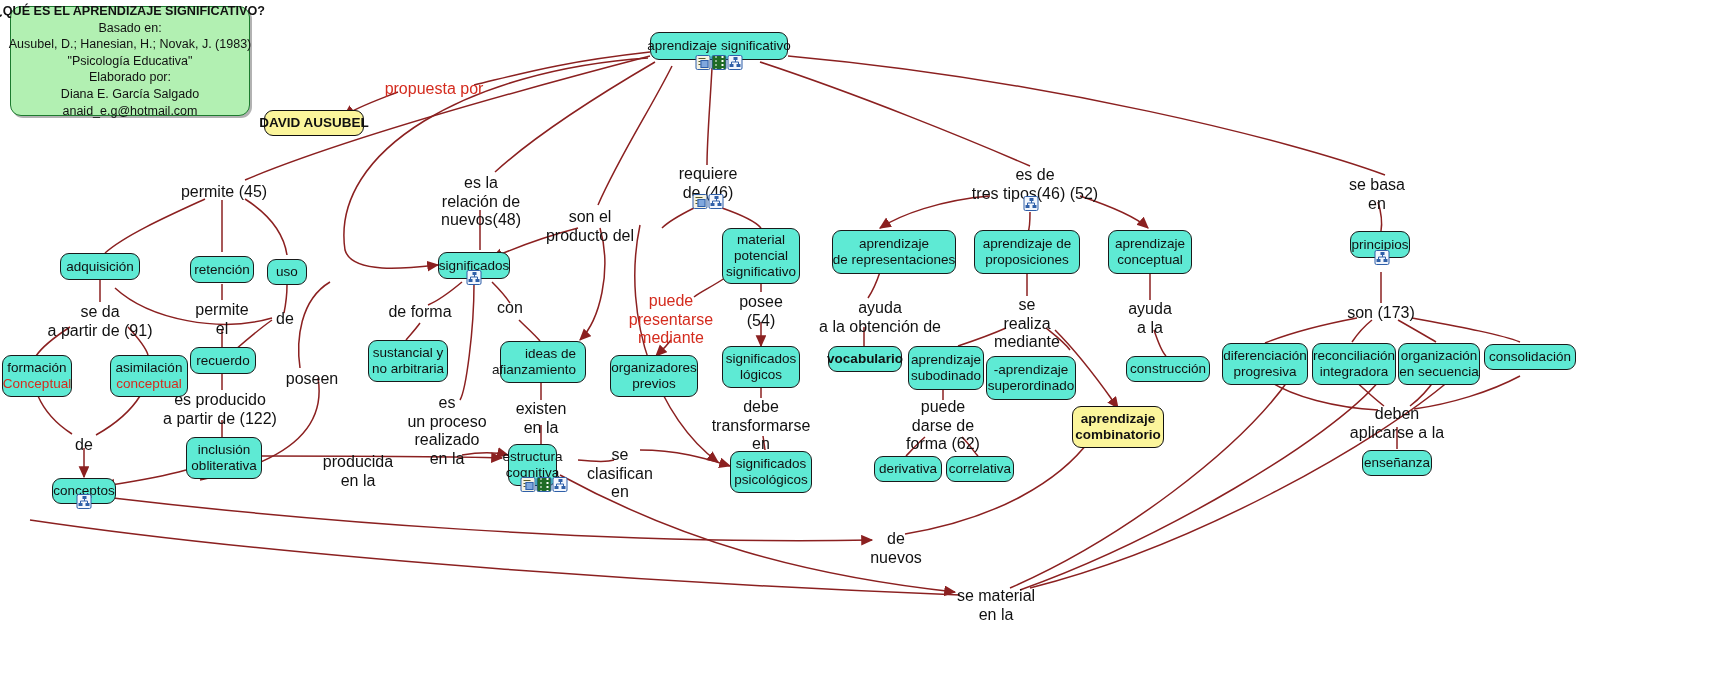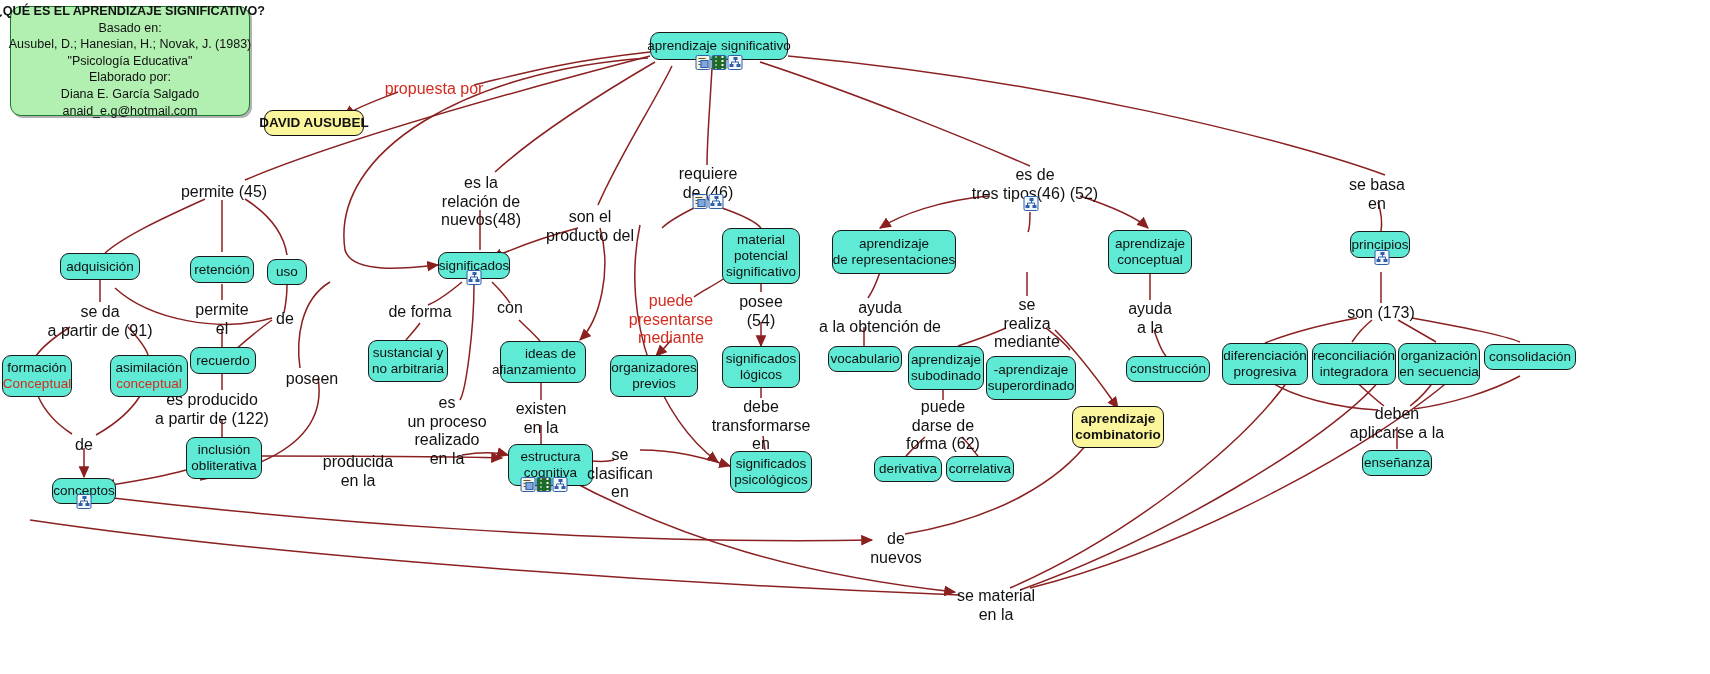--- a/index.html
+++ b/index.html
@@ -340,21 +340,21 @@
   <div class="node" style="left:368px; top:340px; width:80px; height:42px;">
     <span class="ln">sustancial y</span>
     <span class="ln">no arbitraria</span>
   </div>
 
   <div class="node" style="left:500px; top:341px; width:86px; height:42px;align-items:flex-end;">
     <span class="ln">ideas de</span>
     <span class="ln">afianzamiento</span>
   </div>
 
-  <div class="node" style="left:508px; top:444px; width:85px; height:42px;">
+  <div class="node" style="left:508px; top:444px; width:49px; height:42px;">
     <span class="ln">estructura</span>
     <span class="ln">cognitiva</span>
   </div>
   <div class="icons" style="left:544px; top:477px;">
     <span class="ic doc"></span>
     <span class="ic film"></span>
     <span class="ic map">
       <svg width="13" height="13" viewBox="0 0 13 13">
           <rect x="5" y="1" width="4" height="3" fill="#2f5fa8"></rect>
           <rect x="1" y="8" width="4" height="3" fill="#2f5fa8"></rect>
@@ -384,27 +384,31 @@
   <div class="node" style="left:730px; top:451px; width:82px; height:42px;">
     <span class="ln">significados</span>
     <span class="ln">psicológicos</span>
   </div>
 
   <div class="node" style="left:832px; top:230px; width:124px; height:44px;">
     <span class="ln">aprendizaje</span>
     <span class="ln">de representaciones</span>
   </div>
 
+  <div class="node" style="left:974px; top:230px; width:106px; height:44px;">
+    <span class="ln">aprendizaje de</span>
+    <span class="ln">proposiciones</span>
+  </div>
 
   <div class="node" style="left:1108px; top:230px; width:84px; height:44px;">
     <span class="ln">aprendizaje</span>
     <span class="ln">conceptual</span>
   </div>
 
-  <div class="node" style="left:828px; top:346px; width:74px; height:26px;">
+  <div class="node" style="left:828px; top:346px; width:74px; height:26px;font-weight:bold;">
     <span class="ln">vocabulario</span>
   </div>
 
   <div class="node" style="left:908px; top:346px; width:76px; height:44px;">
     <span class="ln">aprendizaje</span>
     <span class="ln">subodinado</span>
   </div>
 
   <div class="node" style="left:986px; top:356px; width:90px; height:44px;">
     <span class="ln">-aprendizaje</span>
@@ -583,21 +587,21 @@
 
   <div class="label" style="left:1150px; top:300px;">
     <span class="ln">ayuda</span><br>
     <span class="ln">a la</span>
   </div>
 
   <div class="label" style="left:1381px; top:304px;">
     <span>son (173)</span>
   </div>
 
-  <div class="label" style="left:212px; top:391px;">
+  <div class="label" style="left:220px; top:391px;">
     <span class="ln">es producido</span><br>
     <span class="ln">a partir de (122)</span>
   </div>
 
   <div class="label" style="left:84px; top:436px;">
     <span>de</span>
   </div>
 
   <div class="label" style="left:447px; top:394px;">
     <span class="ln">es</span><br>

